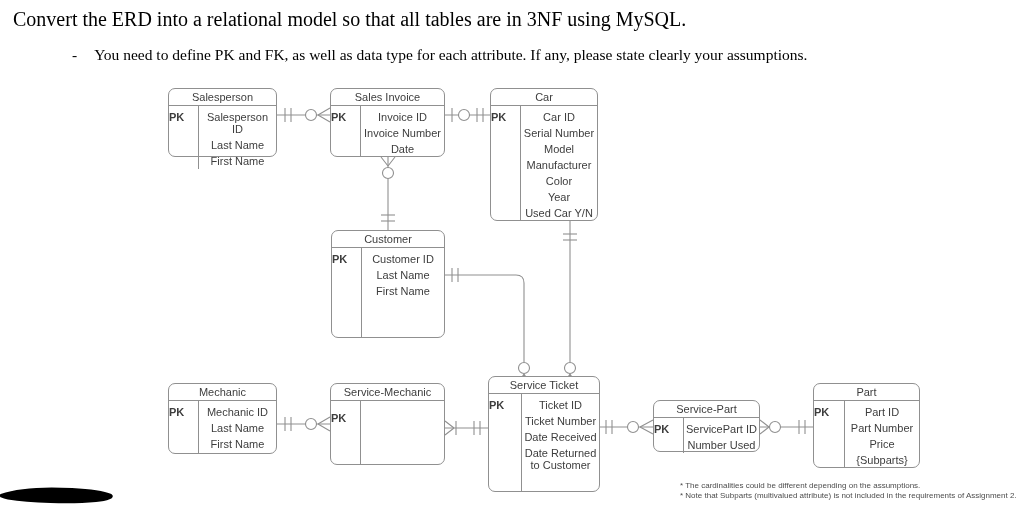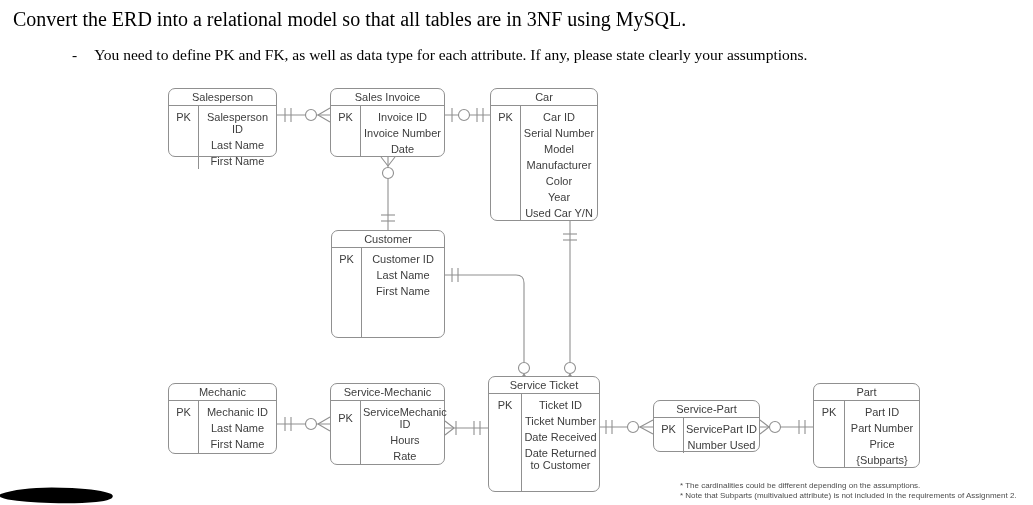--- a/index.html
+++ b/index.html
@@ -40,21 +40,21 @@
   }
   .entity-title {
     height: 17px; line-height: 16px;
     text-align: center;
     border-bottom: 1px solid var(--color-line, #909090);
   }
   .entity-body { flex: 1; display: flex; }
   .pk-col {
     width: 30px; flex: 0 0 30px;
     border-right: 1px solid var(--color-line, #909090);
-    text-align: center; padding-top: 5px; line-height: 12px;
+    text-align: left; padding-top: 5px; line-height: 12px; font-weight: bold;
   }
   .attr-col { flex: 1; padding-top: 3px; }
   .attr { text-align: center; line-height: 12px; padding: 2px 2px; }
   .notes {
     position: absolute; left: 664px; top: 481px; z-index: 1;
     font-size: 8px; line-height: 10px; color: var(--color-notes_text, #4d4d4d);
     white-space: nowrap;
     margin-left: 16px;
   }
 </style>
@@ -207,25 +207,20 @@
         <div class="attr">Last Name</div>
         <div class="attr">First Name</div>
       </div>
     </div>
   </div>
 
   <div class="entity" style="left:330px;top:383px;width:115px;height:82px">
     <div class="entity-title">Service-Mechanic</div>
     <div class="entity-body">
       <div class="pk-col" style="padding-top:11px">PK</div>
-      <div class="attr-col">
-        <div class="attr">ServiceMechanic ID</div>
-        <div class="attr">Hours</div>
-        <div class="attr">Rate</div>
-      </div>
     </div>
   </div>
 
   <div class="entity" style="left:488px;top:376px;width:112px;height:116px">
     <div class="entity-title">Service Ticket</div>
     <div class="entity-body">
       <div class="pk-col" style="flex-basis:33px;width:33px">PK</div>
       <div class="attr-col">
         <div class="attr">Ticket ID</div>
         <div class="attr">Ticket Number</div>

